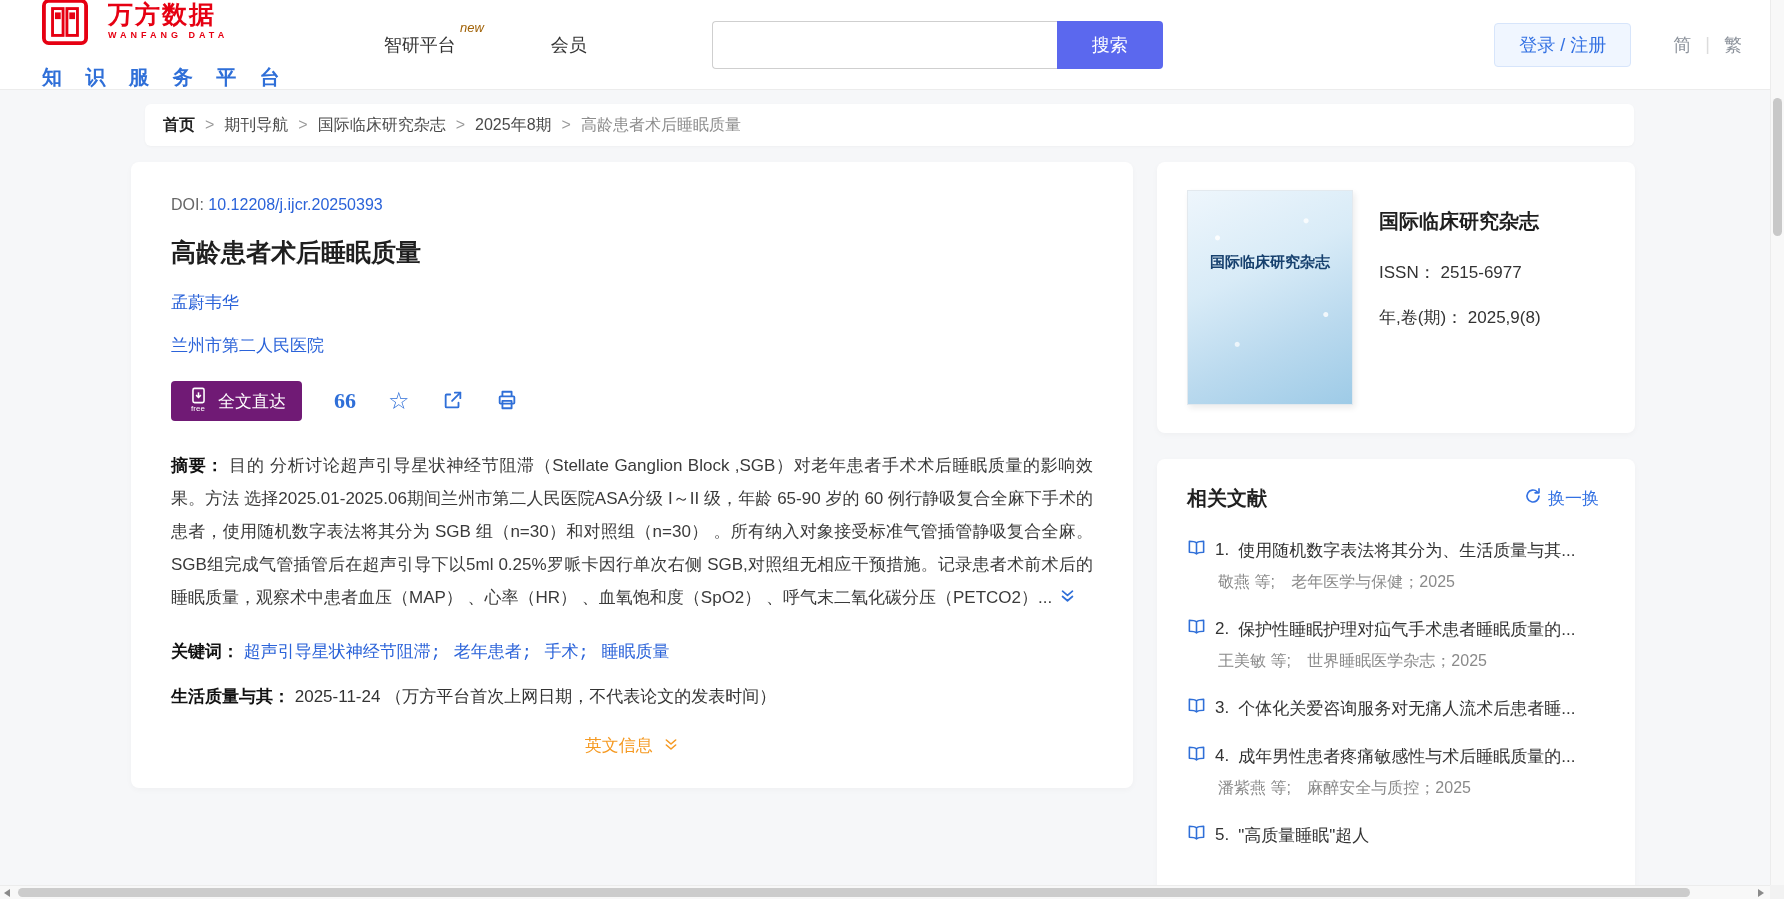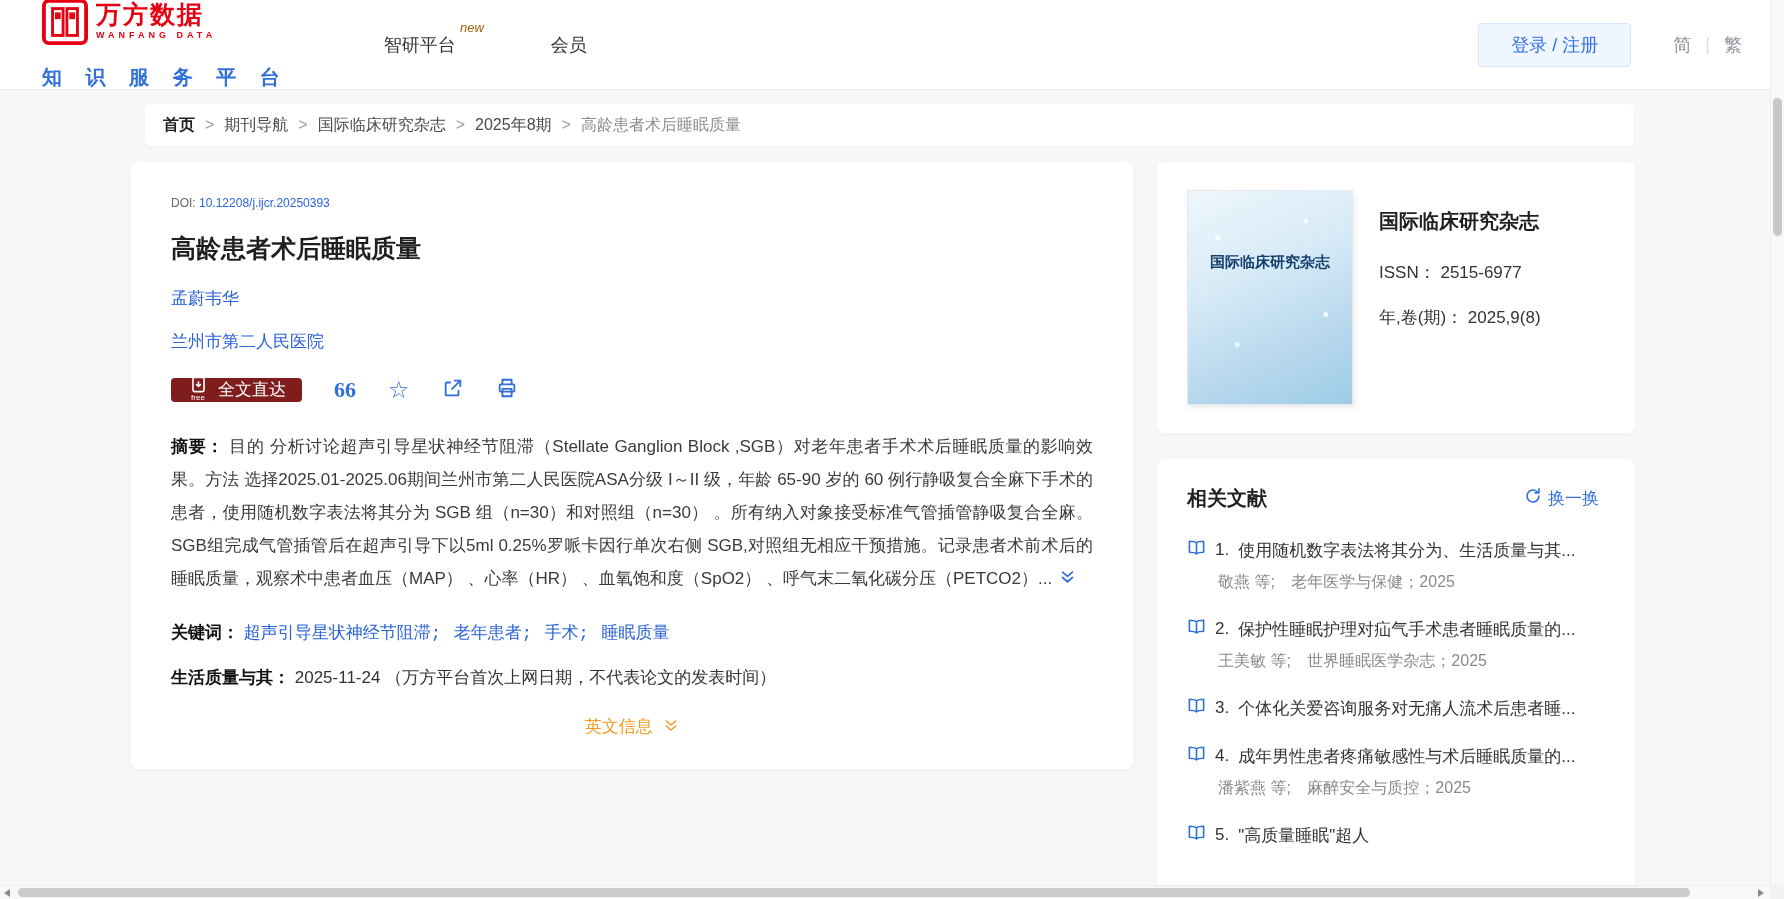--- a/index.html
+++ b/index.html
@@ -9,70 +9,70 @@
     background:#f6f7f9;
     font-family:"Liberation Sans","DejaVu Sans",sans-serif;
     color:#333;
   }
   
   .header {
     height:90px; background:#fff; border-bottom:1px solid #ececec;
     display:flex; align-items:center; padding:0 42px; position:relative; z-index:2;
   }
   .logo { display:flex; flex-direction:column; cursor:pointer; }
-  .logo-top { display:flex; align-items:flex-start; gap:8px; }
+  .logo-top { display:flex; align-items:flex-start; gap:20px; }
   .logo-mark { width:46px; height:46px; flex:0 0 auto; }
   .logo-texts { display:flex; flex-direction:column; margin-top:2px; }
   .brand { font-size:25px; font-weight:700; color:#e60012; letter-spacing:2px; line-height:1.1; }
   .brand-en { font-size:9px; color:#e60012; letter-spacing:4px; font-weight:700; margin-top:2px; }
   .logo-sub { font-size:20px; font-weight:700; color:#2f6fd8; letter-spacing:9px; margin-top:19px; white-space:nowrap; }
   .nav { display:flex; gap:95px; margin-left:95px; font-size:18px; color:#333; }
   .nav-item { position:relative; cursor:pointer; white-space:nowrap; }
   .badge-new { position:absolute; top:-13px; right:-28px; color:#a16207; font-size:13px; font-style:italic; }
   .search-wrap { display:flex; margin-left:125px; }
   .search-input {
     width:345px; height:48px; border:1px solid #cfcfcf; border-right:none;
     border-radius:4px 0 0 4px; padding:0 14px; font-size:16px; outline:none;
     font-family:inherit;
   }
   .search-btn {
     width:106px; height:48px; background:#5b68ee; color:#fff; border:none;
     border-radius:0 4px 4px 0; font-size:18px; cursor:pointer; font-family:inherit;
   }
   .header-right { margin-left:auto; display:flex; align-items:center; gap:42px; }
   .login-btn {
-    height:44px; padding:0 32px; background:#f0f6ff; border:1px solid #d7e5fb;
+    height:44px; padding:0 24px; background:#f0f6ff; border:1px solid #d7e5fb;
     color:#3371e3; font-size:18px; border-radius:4px; cursor:pointer; font-family:inherit;
   }
   .lang { display:flex; align-items:center; gap:14px; font-size:18px; color:#8d939c; }
   .lang-item { cursor:pointer; }
   .lang-divider { color:#dcdcdc; }
   
   .breadcrumb-bar {
     margin:14px 0 0 145px; width:1489px; height:42px; background:#fff; border-radius:6px;
     display:flex; align-items:center; padding:0 18px; font-size:16px; gap:10px;
     box-shadow:0 1px 3px rgba(0,0,0,0.03); white-space:nowrap;
   }
   .bc-home { font-weight:700; color:#222; cursor:pointer; }
   .bc-sep { color:#9a9a9a; }
   .bc-link { color:#4a4a4a; cursor:pointer; }
   .bc-current { color:#8d8d8d; }
   
   .content { display:flex; gap:24px; margin:16px 0 0 131px; width:1504px; align-items:flex-start; }
   .card { background:#fff; border-radius:8px; box-shadow:0 2px 6px rgba(0,0,0,0.03); }
   .main-card { width:1002px; padding:34px 40px 30px 40px; }
-  .doi-line { font-size:12px; color:#666; }
+  .doi-line { font-size:16px; color:#666; }
   .link { color:#2b63d9; cursor:pointer; text-decoration:none; }
   .article-title { font-size:25px; font-weight:700; color:#1f1f1f; margin-top:22px; }
   .author-line { margin-top:22px; font-size:17px; }
   .affil-line { margin-top:20px; font-size:17px; }
   .actions { margin-top:24px; display:flex; align-items:center; gap:32px; }
   .fulltext-btn {
-    display:flex; align-items:center; gap:9px; height:24px; padding:0 16px;
-    background:#7f1d1d; color:#fff; border:none; border-radius:4px; font-size:17px;
+    display:flex; align-items:center; gap:9px; height:40px; padding:0 16px;
+    background:#701a75; color:#fff; border:none; border-radius:4px; font-size:17px;
     cursor:pointer; font-family:inherit;
   }
   .ft-icon { position:relative; width:22px; height:30px; display:flex; flex-direction:column; align-items:center; }
   .ft-free { font-size:8px; line-height:8px; color:#fff; }
   .icon-btn { background:none; border:none; padding:0; cursor:pointer; display:flex; align-items:center; font-family:inherit; }
   .quote-glyph { font-size:22px; font-weight:700; color:#2f6fd8; font-family:"Liberation Serif","DejaVu Serif",serif; line-height:1; }
   .star-glyph { font-size:24px; color:#2f6fd8; line-height:1; }
   .abstract { margin-top:28px; font-size:17px; line-height:33px; color:#3a3a3a; text-align:justify; }
   .bold-label { font-weight:700; color:#111; }
   .expand-chevron { display:inline-block; vertical-align:-2px; margin-left:2px; cursor:pointer; }
@@ -146,20 +146,24 @@
   <div class="nav">
     <span class="nav-item">
       <span>智研平台</span>
       <span class="badge-new">new</span>
     </span>
     <span class="nav-item">
       <span>会员</span>
     </span>
   </div>
 
+  <div class="search-wrap">
+    <input class="search-input" type="text" value="" style="">
+    <button class="search-btn">搜索</button>
+  </div>
 
   <div class="header-right">
     <button class="login-btn">登录 / 注册</button>
     <span class="lang">
       <span class="lang-item">简</span>
       <span class="lang-divider">|</span>
       <span class="lang-item">繁</span>
     </span>
   </div>
 </div>

